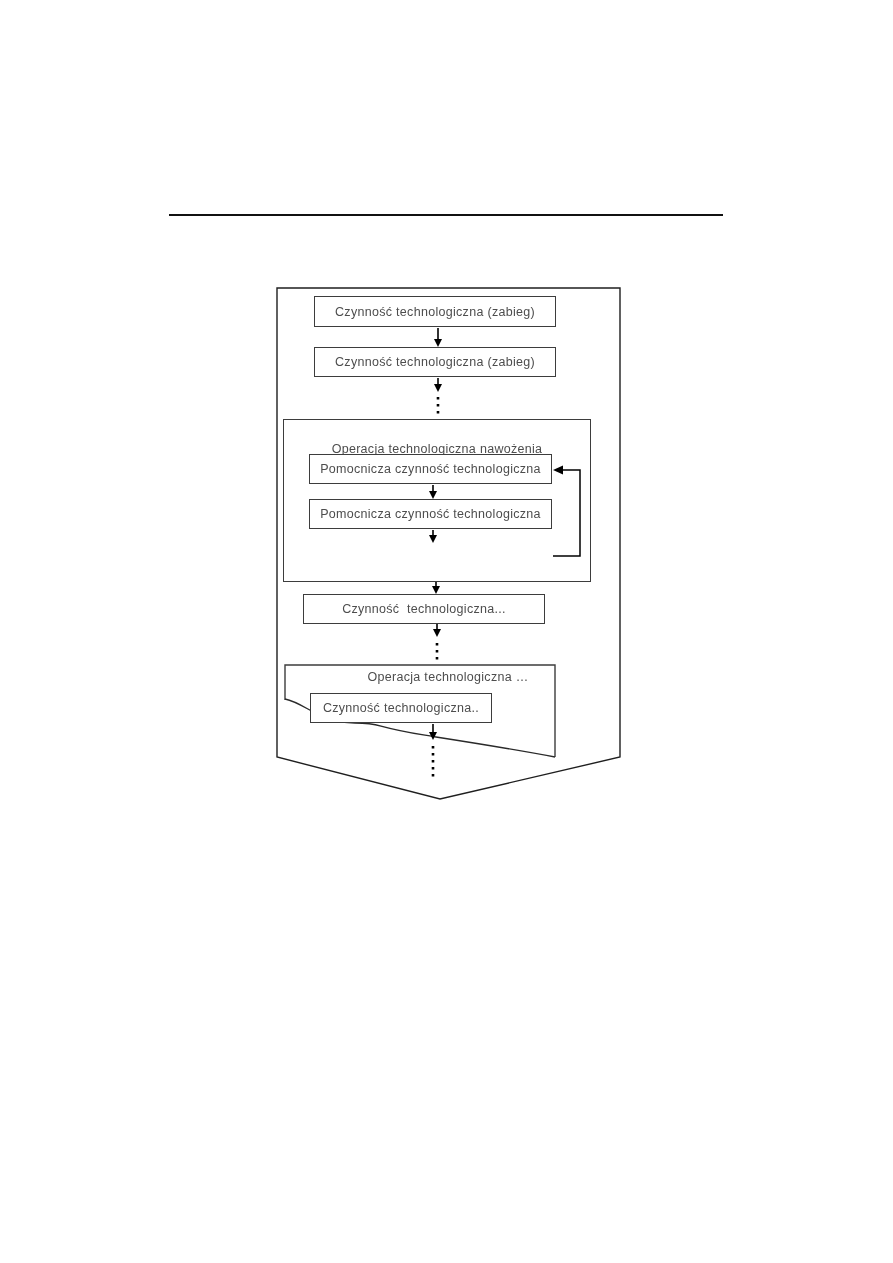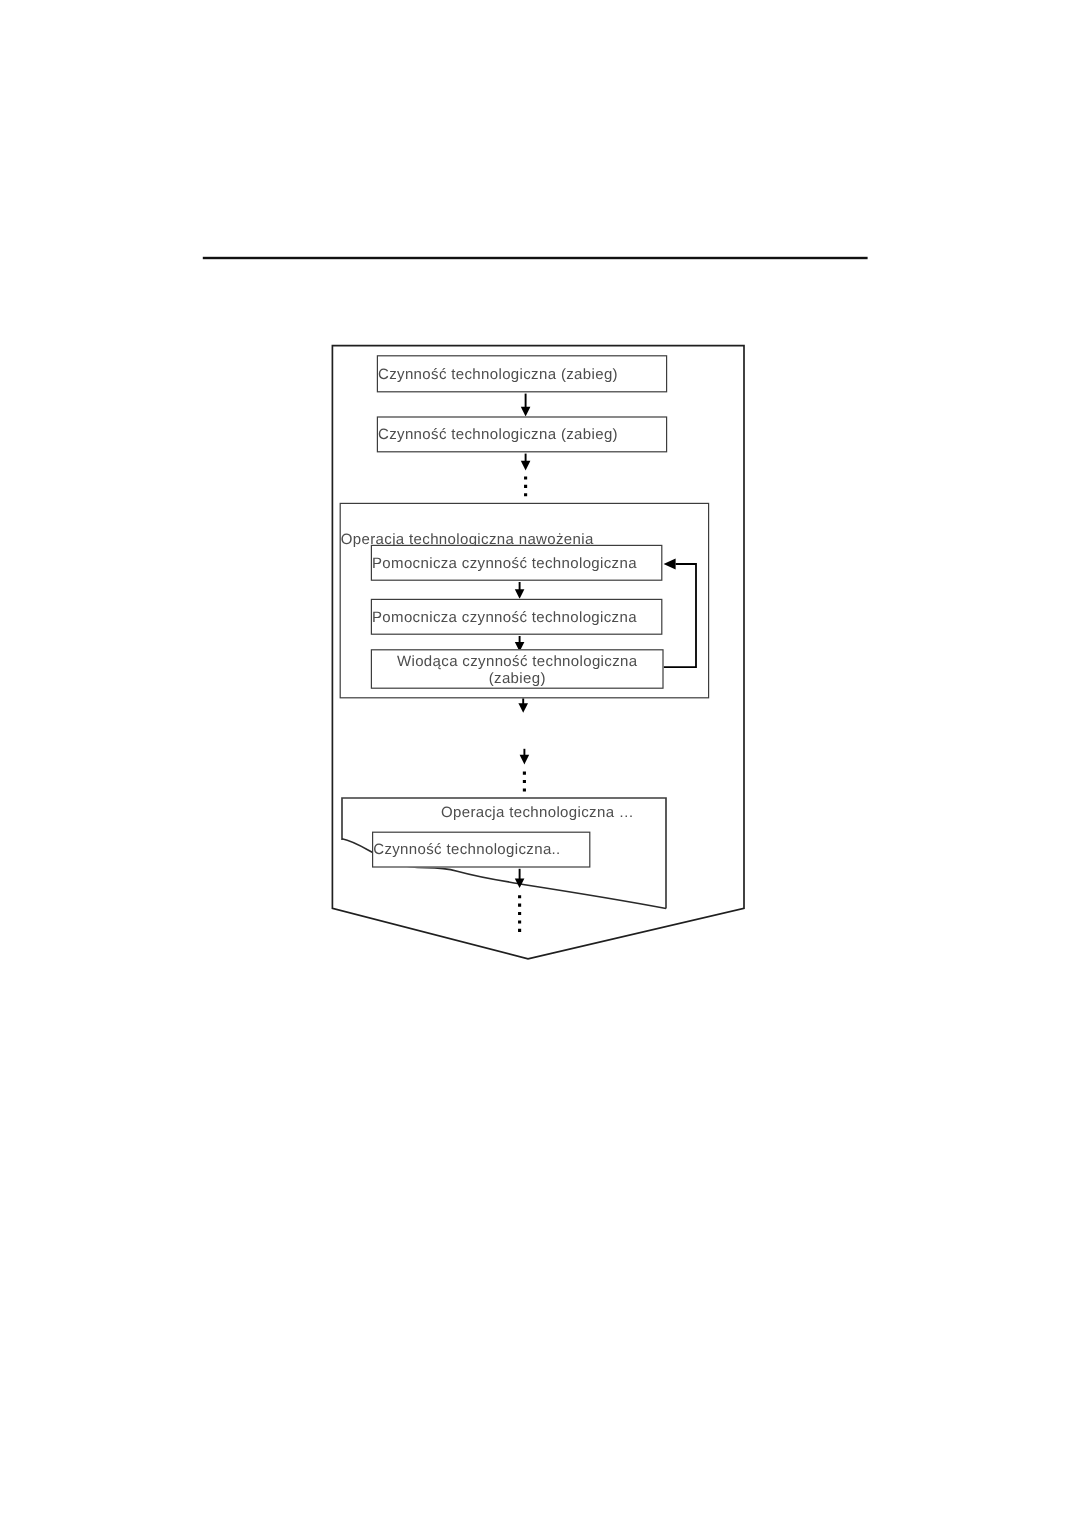--- a/index.html
+++ b/index.html
@@ -28,20 +28,21 @@
     left: 0;
     top: 0;
   }
   .box {
     position: absolute;
     box-sizing: border-box;
     border: 1.4px solid #3d3d3d;
     background: #ffffff;
     display: flex;
     align-items: center;
+    justify-content: center;
     text-align: center;
     color: #4d4d4d;
     font-size: 12.5px;
     letter-spacing: 0.3px;
     white-space: pre;
   }
   .box.container {
     background: transparent;
     align-items: flex-start;
   }
@@ -137,25 +138,24 @@
   </div>
 
   <div class="box" style="left:309px; top:454px; width:243px; height:30px;">
     <span>Pomocnicza czynność technologiczna</span>
   </div>
 
   <div class="box" style="left:309px; top:499px; width:243px; height:30px;">
     <span>Pomocnicza czynność technologiczna</span>
   </div>
 
-  <div class="box two-line" style="left:309px; top:541px; width:244px; height:33px;">
-    <span>Wiodąca czynność technologiczna</span>
-    <span>(zabieg)</span>
+
+  <div class="box" style="left:303px; top:594px; width:242px; height:30px;">
+    <span>Czynność  technologiczna...</span>
   </div>
-
 
   <div class="floating-label" style="left:285px; top:666px; width:270px; height:22px;">
     <span>Operacja technologiczna …</span>
   </div>
 
   <div class="box" style="left:310px; top:693px; width:182px; height:30px;">
     <span>Czynność technologiczna..</span>
   </div>
 
 </div>

